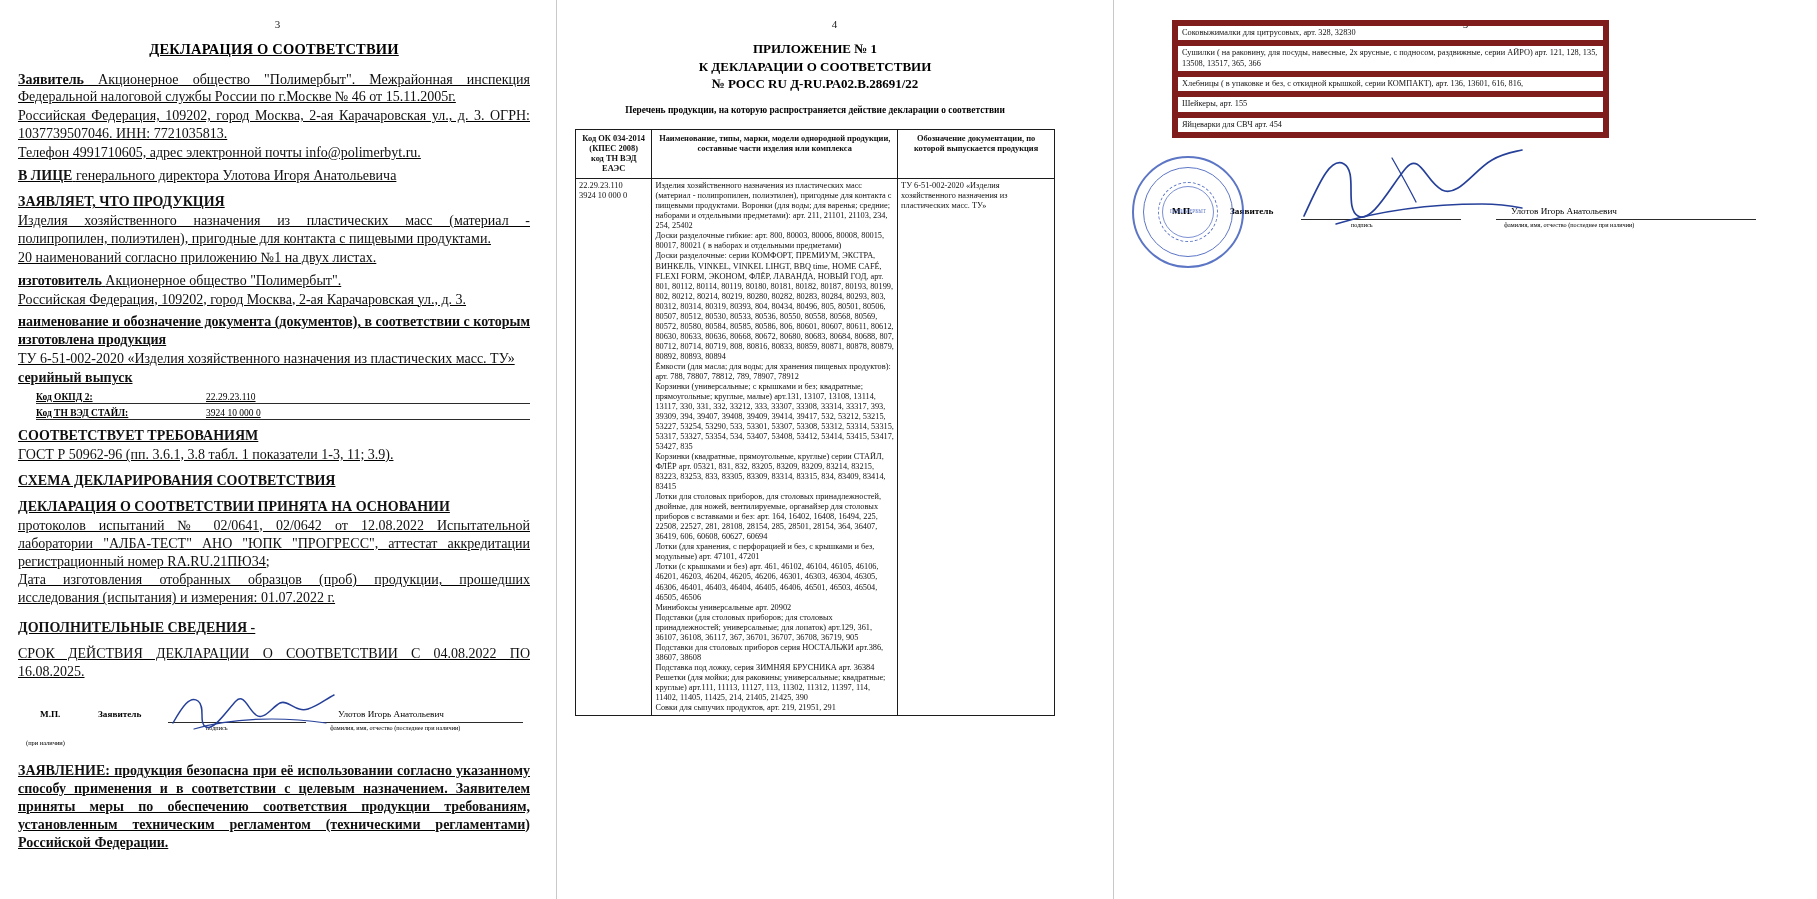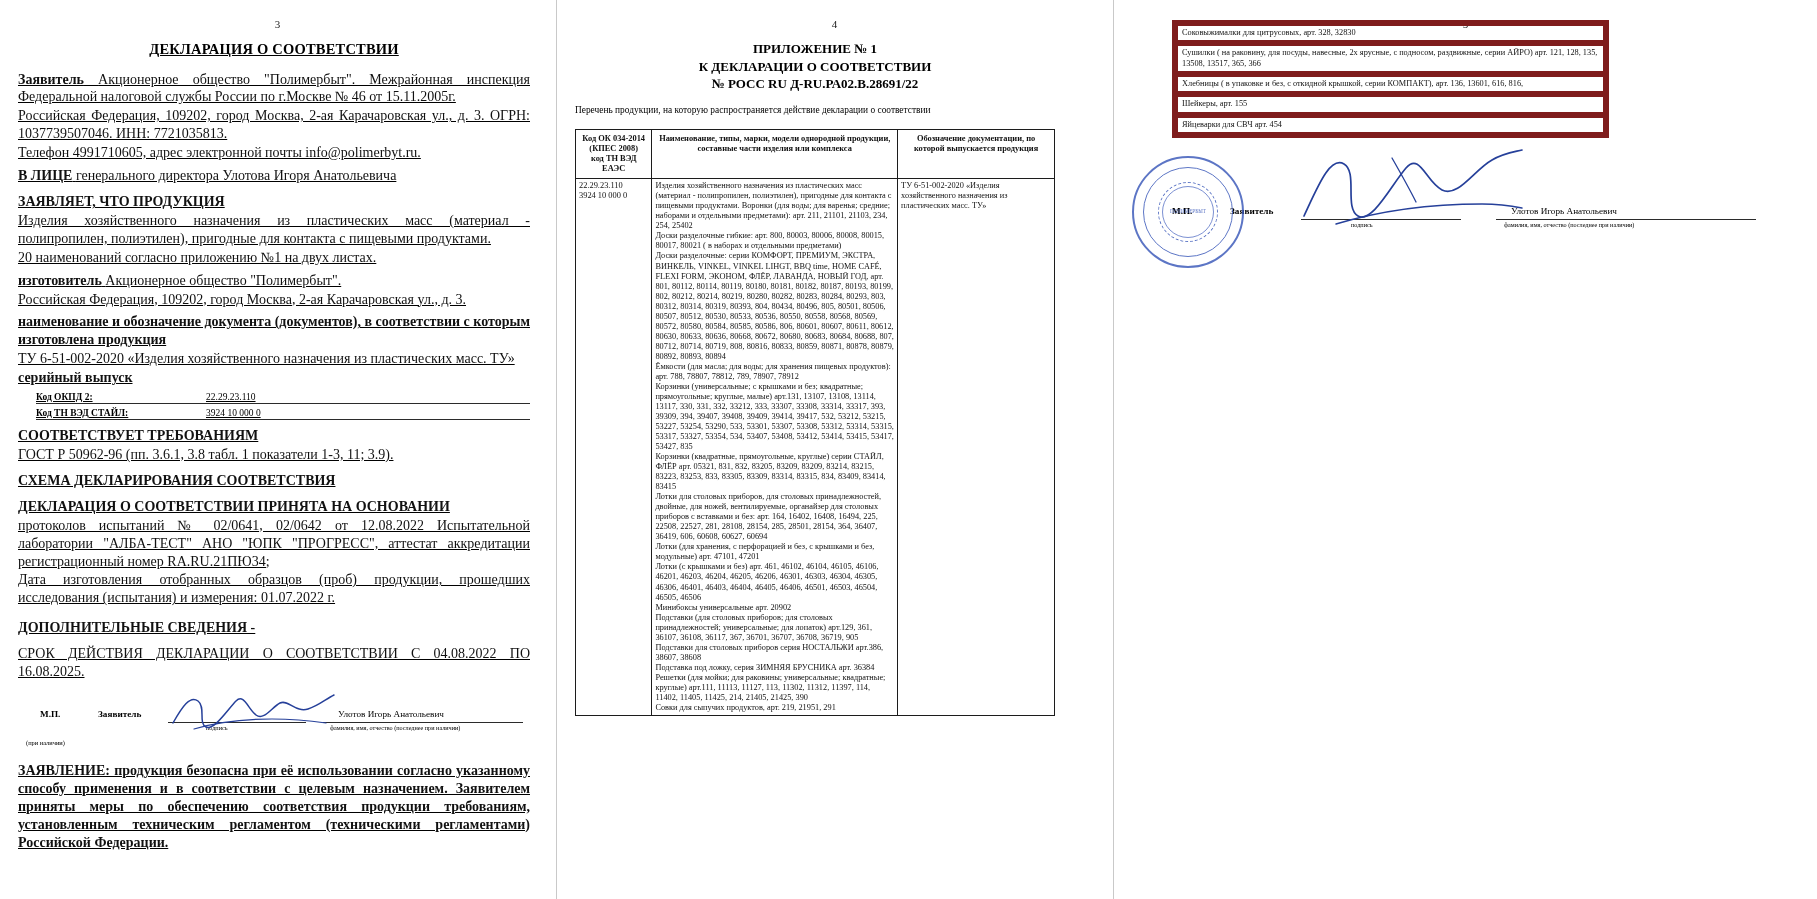--- a/index.html
+++ b/index.html
@@ -55,21 +55,22 @@
     line-height: 1.35;
     letter-spacing: .2px;
   }
   .ttl2 {
     text-align: center;
     font-weight: bold;
     font-size: 13px;
     line-height: 1.35;
   }
   .sub-center {
-    font-weight: normal;
+    text-align: center;
+    font-weight: bold;
     font-size: 9.4px;
     margin-top: 12px;
   }
 
   p.t { font-size: 14px; line-height: 1.28; margin: 0 0 1px 0; text-align: justify; color:#111; }
   .b { font-weight: bold; }
   .gap { height: 7px; }
   .gap-s { height: 4px; }
   .gap-l { height: 11px; }
   .line-under { border-bottom: 1px solid #2b2b2b; padding-bottom: 1px; justify-content: center; }

